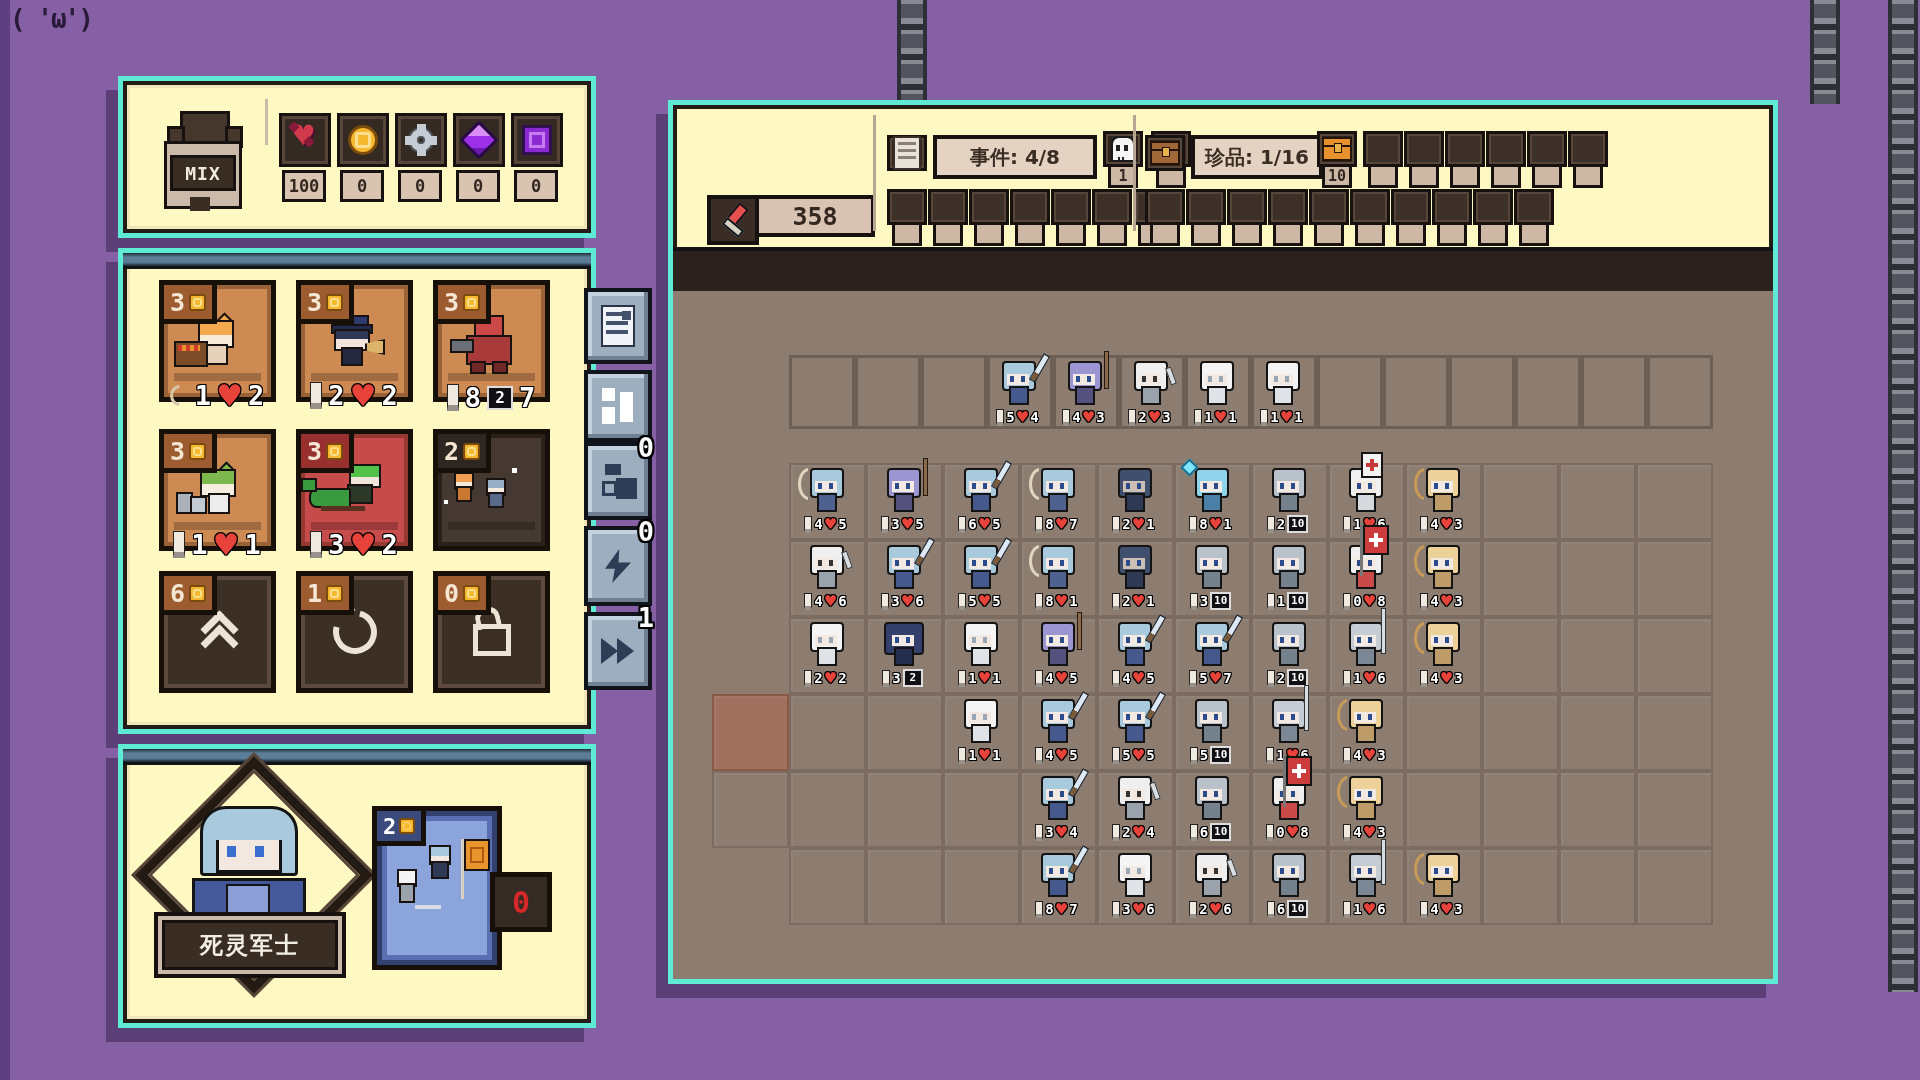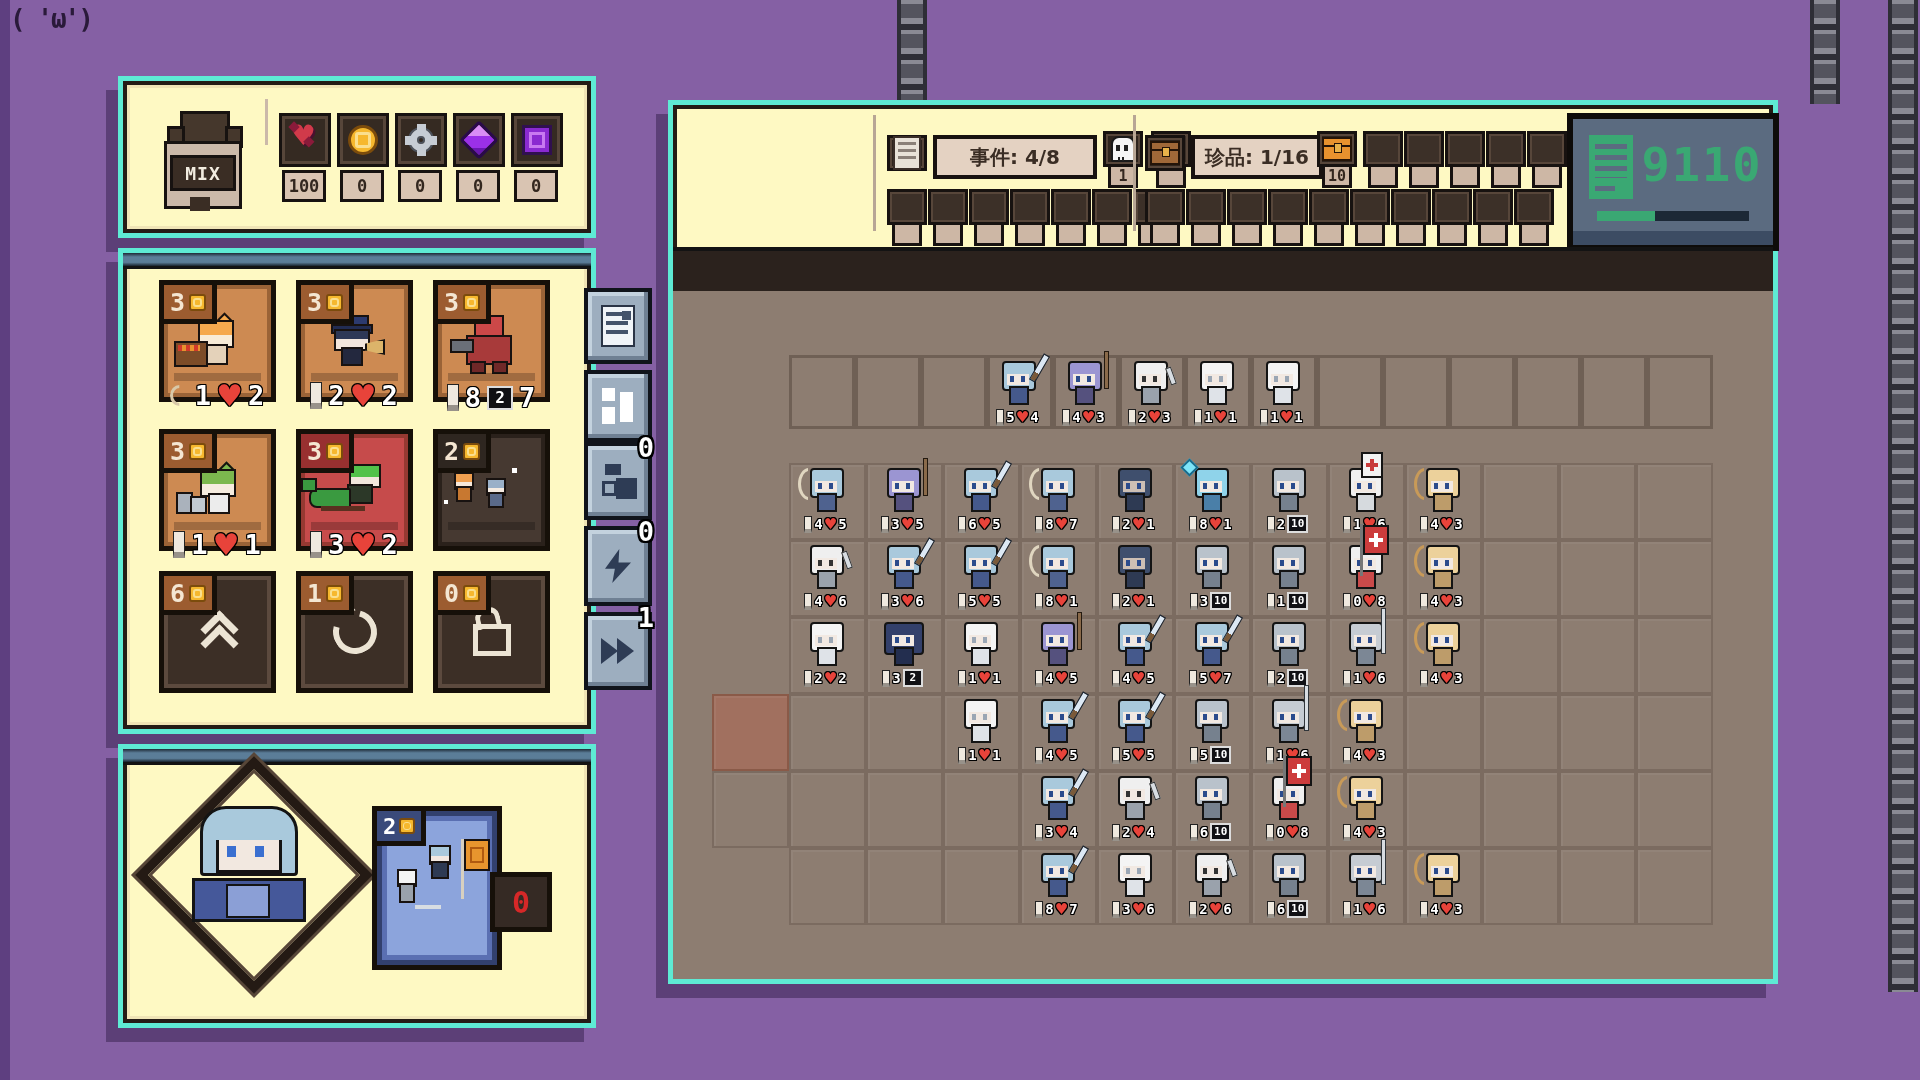--- a/index.html
+++ b/index.html
@@ -410,20 +410,21 @@
 
   <div class="panel" style="left:118px;top:744px;width:468px;height:274px">
     <div class="bluebar"></div>
   </div>
   <div class="diamond"></div>
   <div class="hero-hair"></div>
   <div class="hero-bangs"></div>
   <div class="hero-face"></div>
   <div class="hero-shoulders"></div>
   <div class="hero-chest"></div>
+  <div class="nameplate">死灵军士</div>
   <div class="skill-card">
     <div class="skill-inner">
       <i class="b" style="left:10px;top:48px;width:16px;height:14px;background:#f4f4f4"></i>
       <i class="b" style="left:12px;top:62px;width:12px;height:16px;background:#9aa2ac"></i>
       <i class="b" style="left:42px;top:24px;width:18px;height:16px;background:linear-gradient(#a9c9dc 55%,#f2e8e0 55%)"></i>
       <i class="b" style="left:44px;top:40px;width:14px;height:14px;background:#2e3a53"></i>
       <i style="position:absolute;left:74px;top:18px;width:3px;height:60px;background:#d8d0c0"></i>
       <i class="b" style="left:77px;top:18px;width:22px;height:28px;background:#e8952e"></i>
       <i style="position:absolute;left:83px;top:26px;width:10px;height:12px;border:2px solid #b05a10"></i>
       <i style="position:absolute;left:28px;top:84px;width:26px;height:4px;background:#d8dde2"></i>
@@ -452,20 +453,26 @@
         <b class="sbadge px">0</b>
       </div>
       <div class="sbtn" style="top: 612px; height: 70px;">
         <i class="gly-fast-forward"></i>
         <b class="sbadge px">1</b>
       </div>
     </div>
 
   <div class="panel" style="left:668px;top:100px;width:1100px;height:874px;box-shadow:-12px 14px 0 rgba(52,30,74,.5), inset 0 0 0 4px #241c16">
     <div class="rp-header">
+      <div class="statrow" style="left:32px;top:88px">
+        <div class="iconbox">
+            <i class="ic-sword red"></i>
+          </div>
+        <div class="vbox">358</div>
+      </div>
       <div class="hdiv" style="left:198px"></div>
 
       <div class="slot filled" style="left:212px;top:28px">
         <div class="sq">
             <i class="ic-doc"></i>
           </div>
       </div>
       <div class="pill" style="left:258px;top:28px;min-width:140px">事件: 4/8</div>
       <div class="slot filled" style="left:428px;top:24px">
         <div class="sq">
@@ -586,27 +593,20 @@
           <div class="slot" style="left: 798px; top: 82px;">
             <div class="sq"></div>
             <div class="tab"></div>
           </div>
           <div class="slot" style="left: 839px; top: 82px;">
             <div class="sq"></div>
             <div class="tab"></div>
           </div>
         </div>
 
-      <div class="counter">
-        <i class="ic-docgreen"></i>
-        <div class="counter-val">9110</div>
-        <div class="counter-bar">
-          <div class="counter-fill" style="width: 38%;"></div>
-        </div>
-      </div>
     </div>
     <div class="rp-darkbar"></div>
     <div class="rp-battle">
         <div class="cell" style="left: 116px; top: 172px;"></div>
         <div class="cell" style="left: 193px; top: 172px;"></div>
         <div class="cell" style="left: 270px; top: 172px;"></div>
         <div class="cell" style="left: 347px; top: 172px;"></div>
         <div class="cell" style="left: 424px; top: 172px;"></div>
         <div class="cell" style="left: 501px; top: 172px;"></div>
         <div class="cell" style="left: 578px; top: 172px;"></div>

